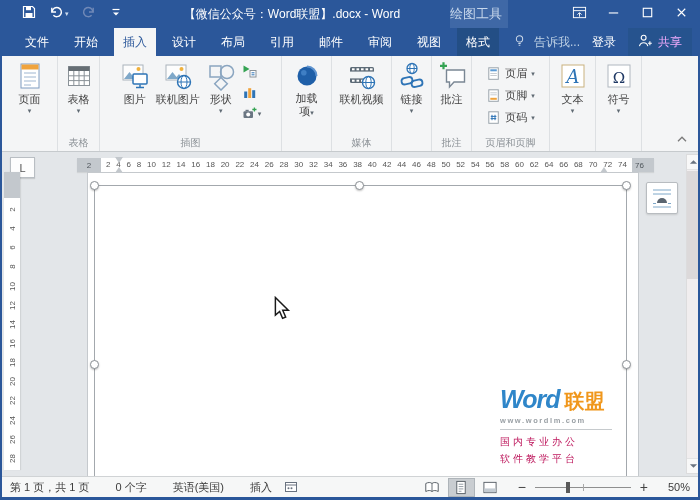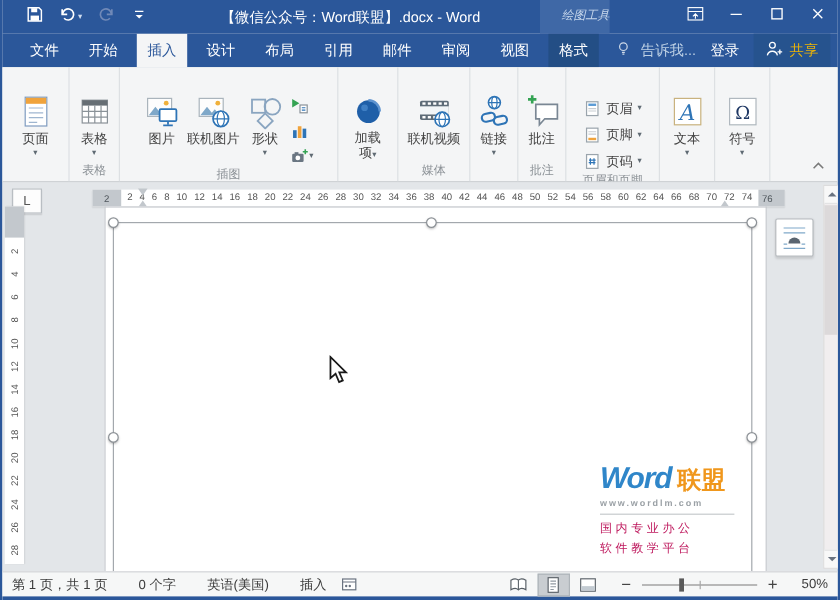--- a/index.html
+++ b/index.html
@@ -8,43 +8,43 @@
   .window{width:700px;height:500px;position:relative;background:#e3e6e9;border-left:2px solid #2b579a;border-right:2px solid #2b579a;}
 
   
   .titlebar{height:28px;background:#2b579a;position:relative;display:flex;align-items:center;}
   .qat{display:flex;align-items:center;gap:13px;padding-left:20px;z-index:2;}
   .qbtn{display:flex;align-items:center;cursor:default;}
   .qbtn svg{width:14px;height:14px;}
   .qbtn .qdd{color:#cfdcef;font-size:7px;margin-left:2px;}
   .qbtn.disabled{opacity:.85;}
   .wtitle{position:absolute;left:100px;width:380px;text-align:center;color:#fff;font-size:12px;white-space:nowrap;}
-  .ctxhdr{position:absolute;left:448px;width:58px;height:28px;line-height:28px;text-align:right;background:#3f68a6;color:#c8d8ec;font-size:10px;font-style:italic;}
+  .ctxhdr{position:absolute;left:448px;width:58px;height:28px;line-height:28px;text-align:left;background:#3f68a6;color:#c8d8ec;font-size:13px;}
   .wctrl{position:absolute;right:0;top:0;height:28px;display:flex;align-items:center;}
   .wbtn{width:34px;height:28px;display:flex;align-items:center;justify-content:center;}
   .wbtn svg{width:15px;height:15px;}
 
   
   .tabrow{height:28px;background:#2b579a;display:flex;align-items:stretch;}
   #tabs{display:flex;padding-left:14px;gap:7px;}
   .tab{padding:0 9px;line-height:28px;font-size:12px;color:#fff;white-space:nowrap;cursor:default;}
   .tab.active{background:#f4f5f6;color:#2b579a;}
   .tab.ctx{background:#234e85;}
   .tabright{margin-left:auto;display:flex;align-items:center;gap:12px;padding-right:6px;}
   .tellme{display:flex;align-items:center;gap:8px;color:#bdd0e4;font-size:12px;white-space:nowrap;}
   .tellme svg{width:13px;height:13px;}
   .signin{color:#fff;font-size:12px;white-space:nowrap;}
-  .share{display:flex;align-items:center;gap:5px;background:#26538e;height:28px;padding:0 10px;color:#eab308;font-size:12px;white-space:nowrap;}
+  .share{display:flex;align-items:center;gap:5px;background:#26538e;height:28px;padding:0 10px;color:#f0abfc;font-size:12px;white-space:nowrap;}
   .share svg{width:15px;height:13px;}
 
   
   .ribbon{height:96px;background:#f4f5f6;border-bottom:1px solid #c6cacd;position:relative;}
   #rgroups{display:flex;height:100%;}
   .rgroup{display:flex;flex-direction:column;border-right:1px solid #dde0e3;padding-top:3px;}
-  .rrowbtns{display:flex;justify-content:center;gap:2px;flex:1;margin-top:17px;}
+  .rrowbtns{display:flex;justify-content:center;gap:2px;flex:1;}
   .glabel{height:15px;font-size:10px;color:#8b9196;text-align:center;line-height:14px;white-space:nowrap;overflow:hidden;}
   .rbtn{display:flex;flex-direction:column;align-items:center;padding:1px 2px;min-width:34px;cursor:default;}
   .rbtn .ricon{width:30px;height:32px;display:flex;align-items:center;justify-content:center;}
   .ricon svg{width:30px;height:30px;}
   .rlabel{font-size:11px;color:#444;line-height:14px;white-space:nowrap;text-align:center;}
   .rbtn.wrap .rlabel{white-space:normal;width:26px;line-height:13px;}
   .dd{font-size:7px;color:#5f6a73;line-height:9px;}
   .rstack{display:flex;flex-direction:column;justify-content:flex-start;gap:3px;padding-top:3px;}
   .rmini{display:flex;align-items:center;gap:1px;height:18px;padding:0 2px;}
   .ricon14 svg{width:15px;height:15px;display:block;}

